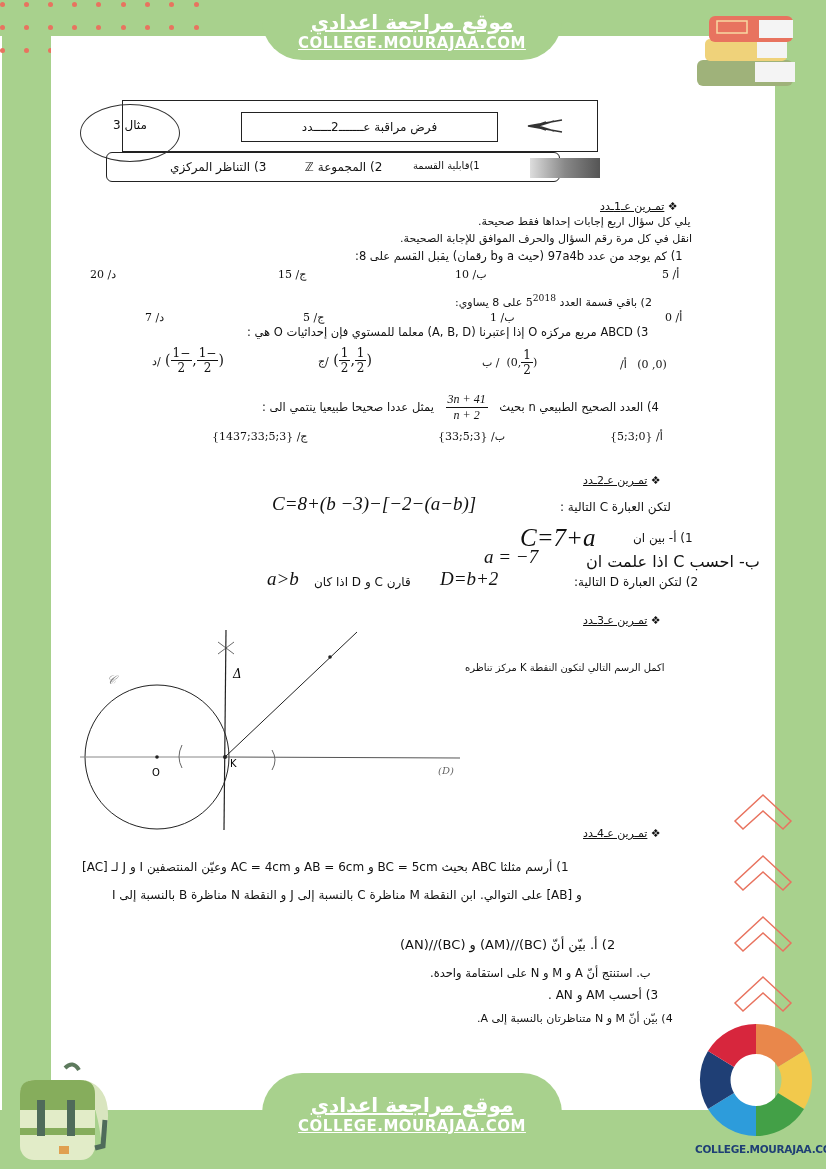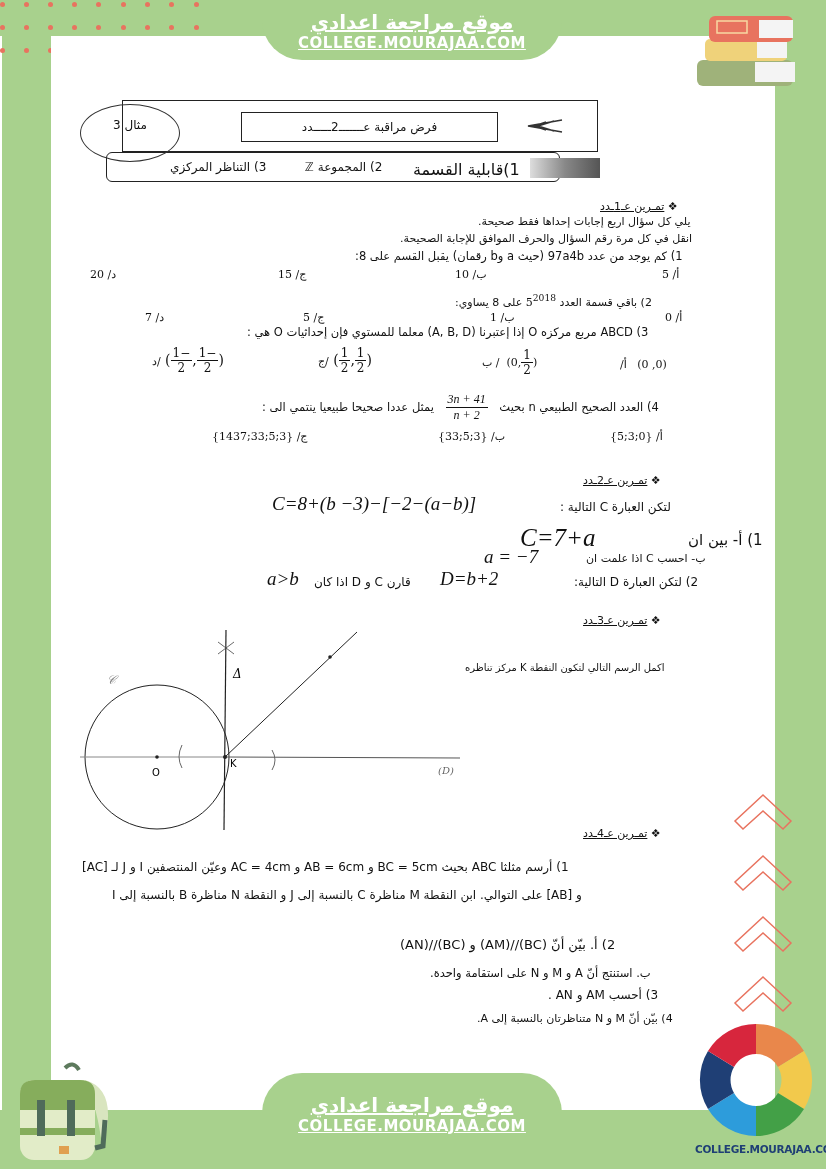--- a/index.html
+++ b/index.html
@@ -91,21 +91,21 @@
 
 <div class="header-box"></div>
 <div class="title-box">فرض مراقبة عـــــــ2ـــــدد</div>
 <div class="topics-box"></div>
 <div class="gray-bar"></div>
 <div class="ellipse"></div>
 <div class="ar-text" style="left:113px;top:118px;font-size:12px">مثال 3</div>
 <svg style="position:absolute;left:524px;top:118px" width="40" height="16" viewBox="0 0 40 16">
   <path d="M38 2 L4 8 L38 14 M30 3 L14 8 L30 13 M22 4 L10 8 L22 12" stroke="#333" stroke-width="1.5" fill="none"></path>
 </svg>
-<div class="ar-text" style="left:413px;top:160px;font-size:16px">1)قابلية القسمة</div>
+<div class="ar-text" style="left:413px;top:160px;font-size:10px">1)قابلية القسمة</div>
 <div class="ar-text" style="left:305px;top:160px;font-size:12px">2) المجموعة ℤ</div>
 <div class="ar-text" style="left:170px;top:160px;font-size:12px">3) التناظر المركزي</div>
 
 <div class="ar-text" style="left:600px;top:200px"><span>❖ </span><span class="ex-title">تمـرين عـ1ـدد</span></div>
 <div class="ar-text" style="left:478px;top:215px">يلي كل سؤال اربع إجابات إحداها فقط صحيحة.</div>
 <div class="ar-text" style="left:400px;top:232px">انقل في كل مرة رقم السؤال والحرف الموافق للإجابة الصحيحة.</div>
 <div class="ar-text" style="left:355px;top:249px;font-size:11.5px">1) كم يوجد من عدد 97a4b (حيث a وb رقمان) يقبل القسم على 8:</div>
 <div class="ar-text serif" style="left:662px;top:268px">أ/ 5</div>
 <div class="ar-text serif" style="left:455px;top:268px">ب/ 10</div>
 <div class="ar-text serif" style="left:278px;top:268px">ج/ 15</div>
@@ -121,23 +121,23 @@
 <div class="ar-text serif" style="left:318px;top:346px;font-size:14px">(<span class="frac"><span class="n">1</span><span class="d">2</span></span>,<span class="frac"><span class="n">1</span><span class="d">2</span></span>) <span style="font-size:11px">/ج</span></div>
 <div class="ar-text serif" style="left:152px;top:346px;font-size:14px">(<span class="frac"><span class="n">−1</span><span class="d">2</span></span>,<span class="frac"><span class="n">−1</span><span class="d">2</span></span>) <span style="font-size:11px">/د</span></div>
 <div class="ar-text" style="left:262px;top:392px;font-size:11.5px">4) العدد الصحيح الطبيعي n بحيث <span class="frac" style="margin:0 8px"><span class="n math">3n + 41</span><span class="d math">n + 2</span></span> يمثل عددا صحيحا طبيعيا ينتمي الى :</div>
 <div class="ar-text serif" style="left:610px;top:430px">أ/ {0;3;5}</div>
 <div class="ar-text serif" style="left:438px;top:430px">ب/ {3;5;33}</div>
 <div class="ar-text serif" style="left:212px;top:430px">ج/ {3;5;33;1437}</div>
 
 <div class="ar-text" style="left:583px;top:474px"><span>❖ </span><span class="ex-title">تمـرين عـ2ـدد</span></div>
 <div class="ar-text math" style="left:272px;top:493px;font-size:19px">C=8+(b −3)−[−2−(a−b)]</div>
 <div class="ar-text" style="left:560px;top:500px;font-size:12px">لتكن العبارة C التالية :</div>
-<div class="ar-text" style="left:688px;top:531px;font-size:15px">1) أ- بين ان</div>
+<div class="ar-text" style="left:633px;top:531px;font-size:12px">1) أ- بين ان</div>
 <div class="ar-text math" style="left:520px;top:524px;font-size:25px">C=7+a</div>
-<div class="ar-text" style="left:586px;top:552px;font-size:11px">ب- احسب C اذا علمت ان</div>
+<div class="ar-text" style="left:586px;top:552px;font-size:16px">ب- احسب C اذا علمت ان</div>
 <div class="ar-text math" style="left:484px;top:546px;font-size:19px">a = −7</div>
 <div class="ar-text" style="left:574px;top:575px;font-size:12px">2) لتكن العبارة D التالية:</div>
 <div class="ar-text math" style="left:440px;top:568px;font-size:19px">D=b+2</div>
 <div class="ar-text" style="left:314px;top:575px;font-size:12px">قارن C و D اذا كان</div>
 <div class="ar-text math" style="left:267px;top:568px;font-size:19px">a&gt;b</div>
 
 <div class="ar-text" style="left:583px;top:614px"><span>❖ </span><span class="ex-title">تمـرين عـ3ـدد</span></div>
 <div class="ar-text" style="left:465px;top:662px;font-size:10px">اكمل الرسم التالي لتكون النقطة K مركز تناظره</div>
 <svg style="position:absolute;left:80px;top:610px" width="380" height="220" viewBox="0 0 380 220">
   <circle cx="77" cy="147" r="72" fill="none" stroke="#222" stroke-width="1"></circle>

